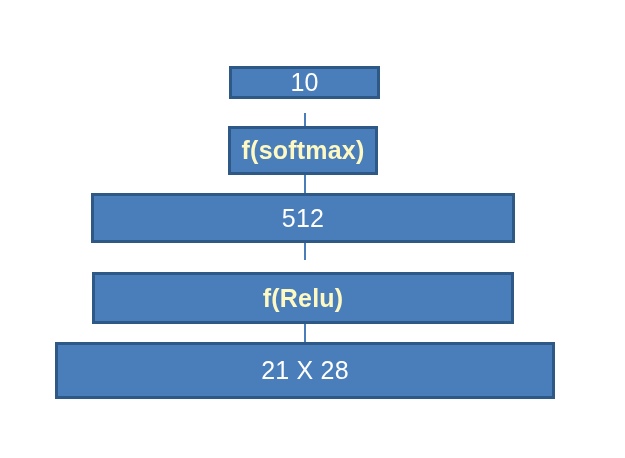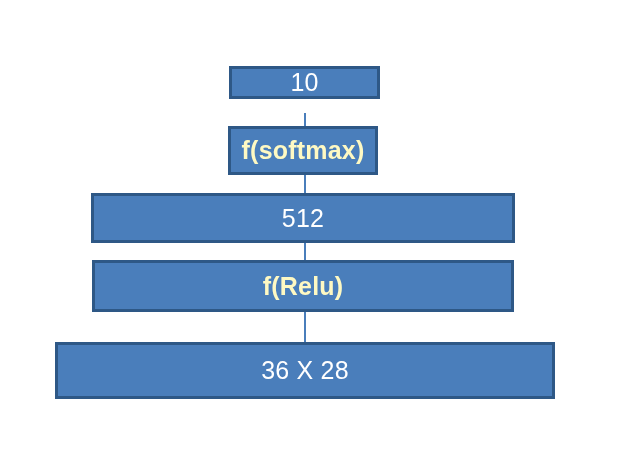--- a/index.html
+++ b/index.html
@@ -62,21 +62,21 @@
   </div>
 
   <div class="node" style="left:228px; top:126px; width:150px; height:49px;">
     <span class="node-label label-activation">f(softmax)</span>
   </div>
 
   <div class="node" style="left:91px; top:193px; width:424px; height:50px;">
     <span class="node-label label-data">512</span>
   </div>
 
-  <div class="node" style="left:92px; top:260px; width:422px; height:52px;">
+  <div class="node" style="left:92px; top:272px; width:422px; height:52px;">
     <span class="node-label label-activation">f(Relu)</span>
   </div>
 
   <div class="node" style="left:55px; top:342px; width:500px; height:57px;">
-    <span class="node-label label-data">36 X 28</span>
+    <span class="node-label label-data">21 X 28</span>
   </div>
 
 </div>
 
 </body></html>

